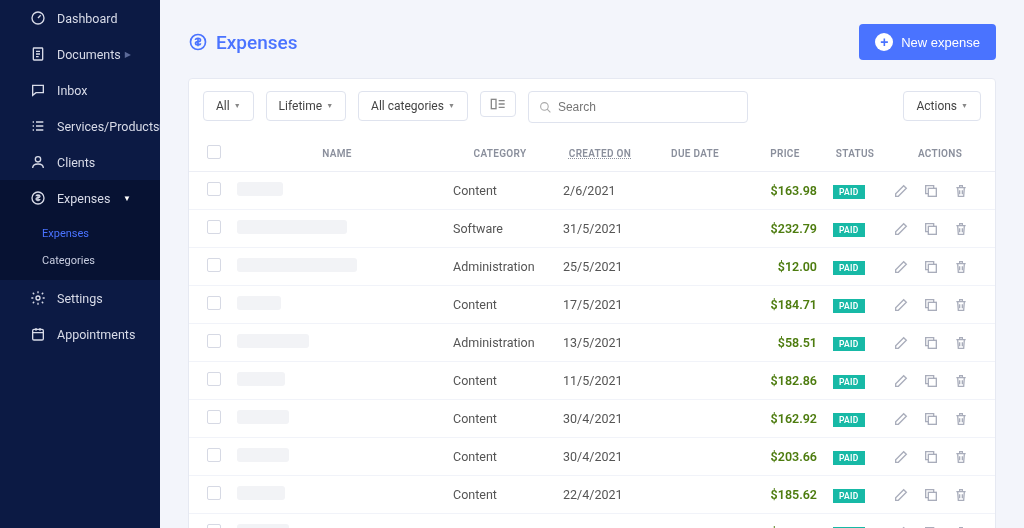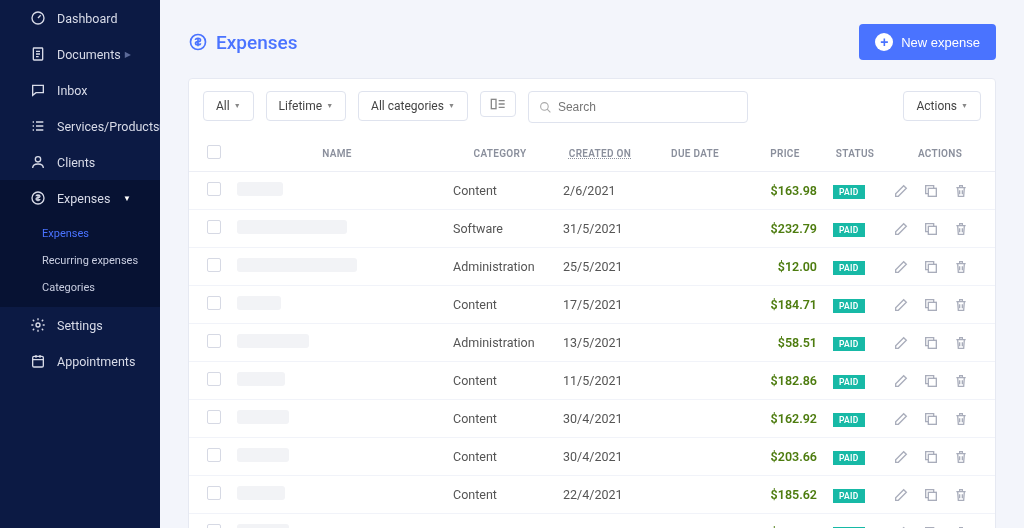--- a/index.html
+++ b/index.html
@@ -98,21 +98,20 @@
           <svg width="16" height="16" viewBox="0 0 24 24" fill="none" stroke="currentColor" stroke-width="2">
             <circle cx="12" cy="12" r="9"></circle>
             <path d="M12 7v10M9 9.5c0-1 1-2 3-2s3 1 3 2-1 2-3 2-3 1-3 2 1 2 3 2 3-1 3-2"></path>
           </svg>
         </span>
         <span>Expenses</span>
         <span class="arr">▼</span>
       </div>
   <div class="sub">
    <div class="sub-item sel">Expenses</div>
-   <div class="sub-item">Recurring expenses</div>
    <div class="sub-item">Categories</div>
   </div>
   <div class="nav-item">
         <span class="ico">
           <svg width="16" height="16" viewBox="0 0 24 24" fill="none" stroke="currentColor" stroke-width="2">
             <circle cx="12" cy="12" r="3"></circle>
             <path d="M12 2v3M12 19v3M4.2 4.2l2.1 2.1M17.7 17.7l2.1 2.1M2 12h3M19 12h3M4.2 19.8l2.1-2.1M17.7 6.3l2.1-2.1"></path>
           </svg>
         </span>
         <span>Settings</span>

